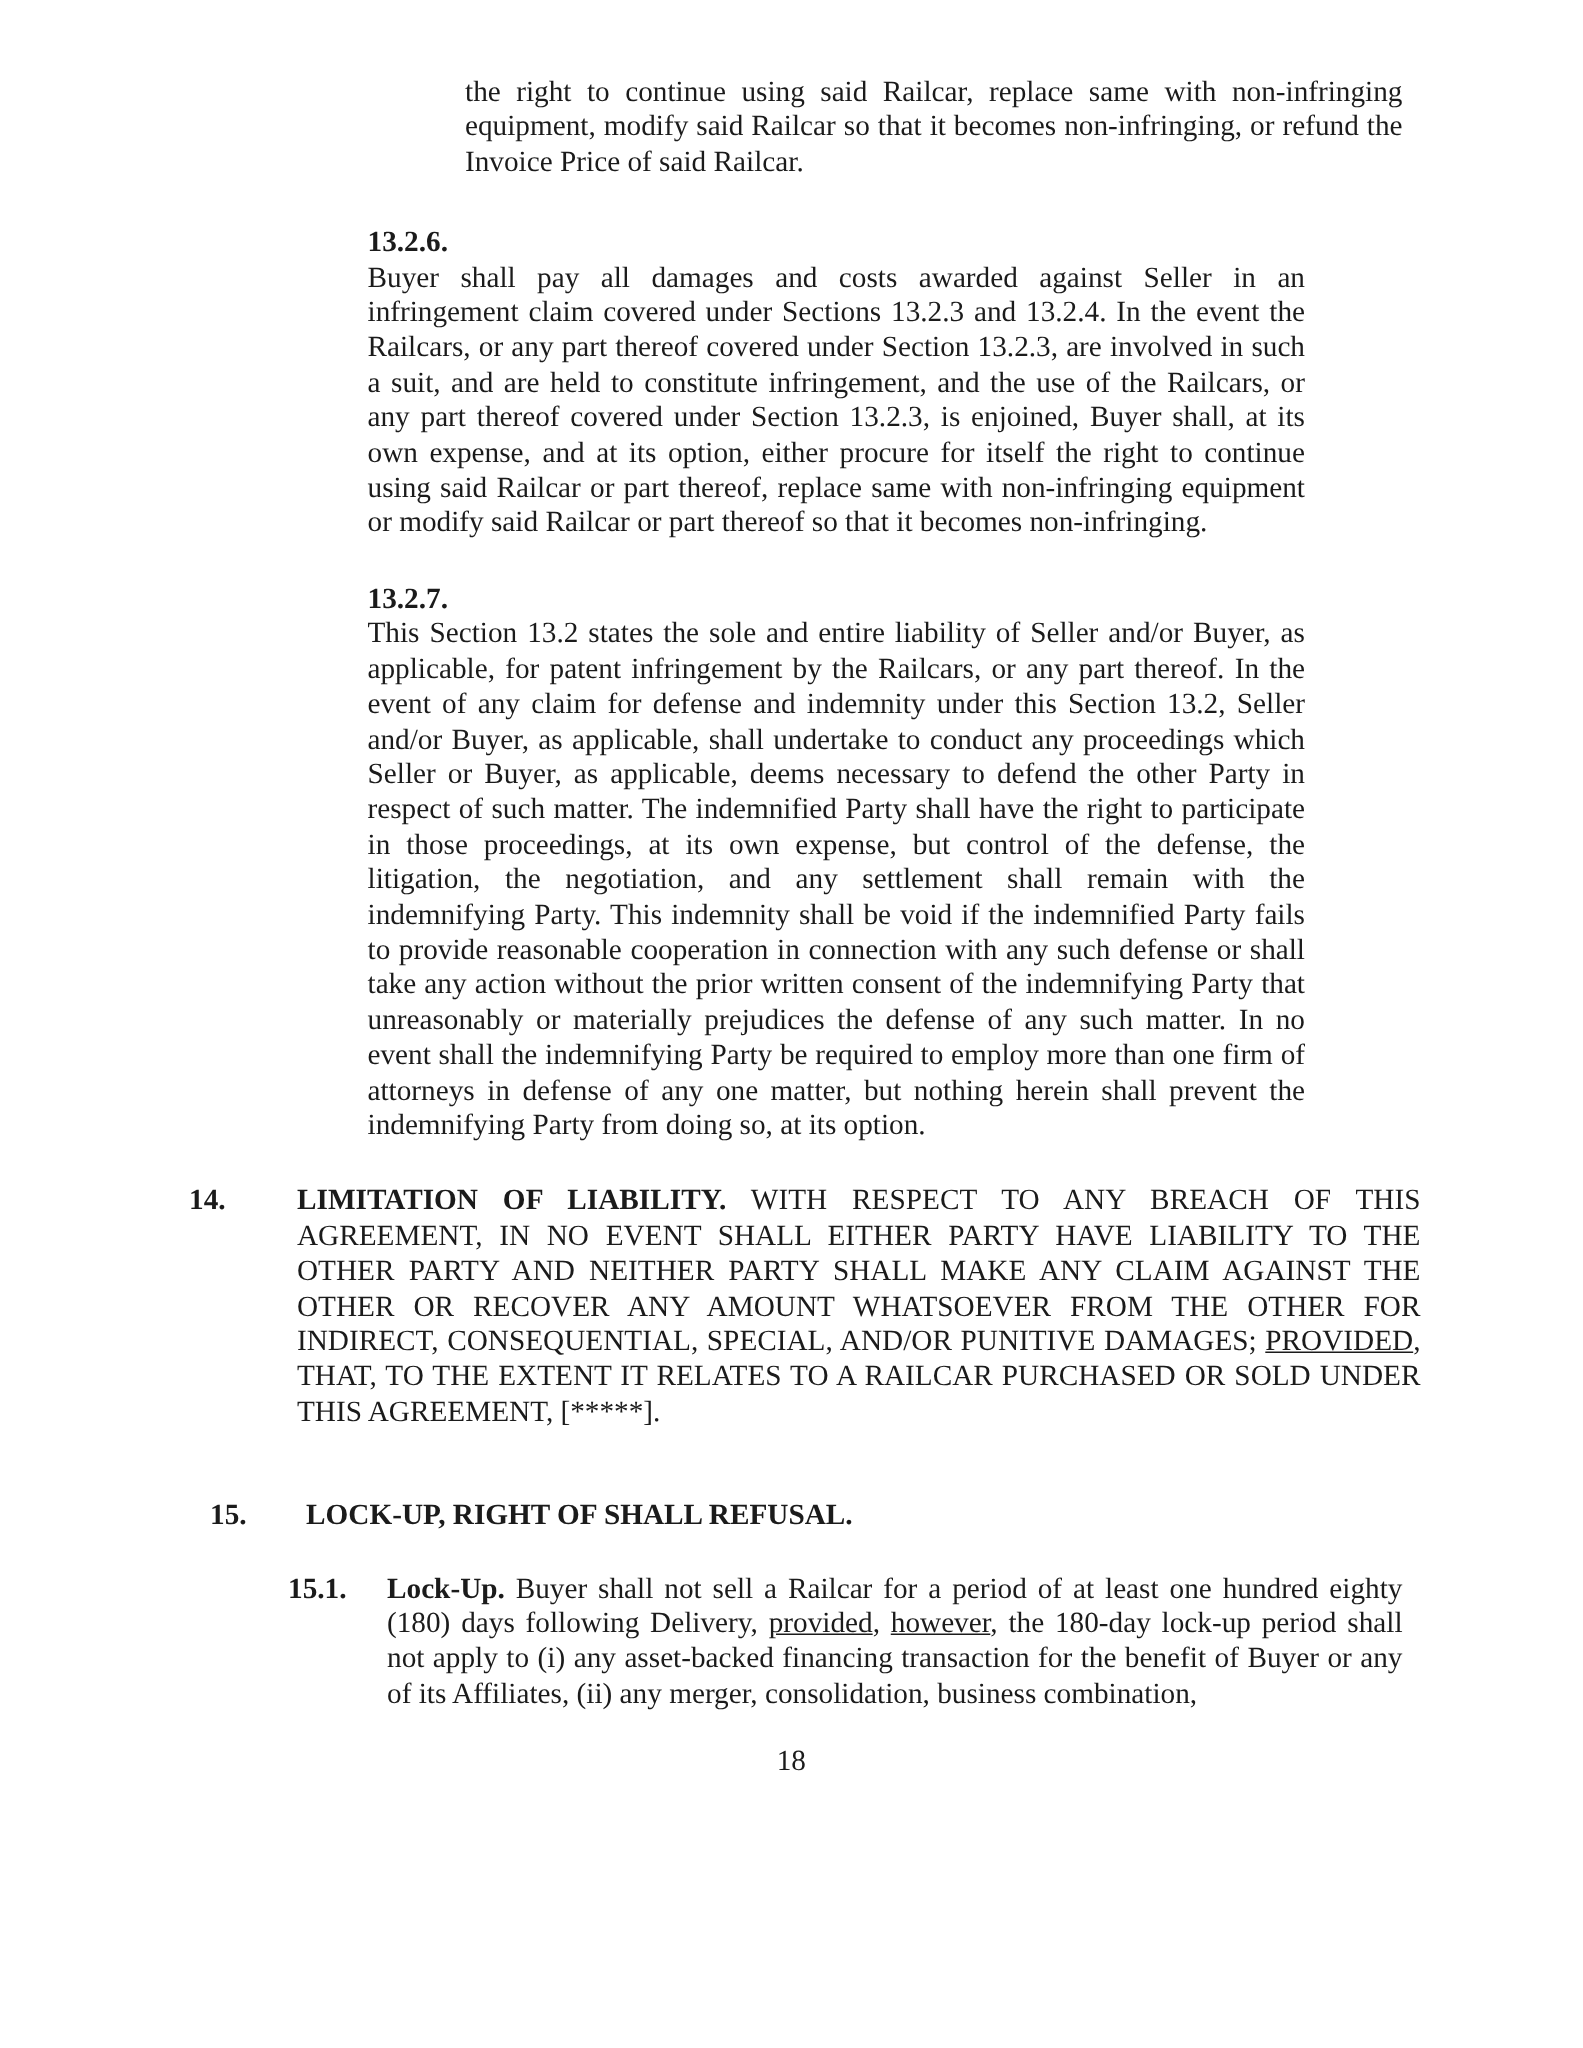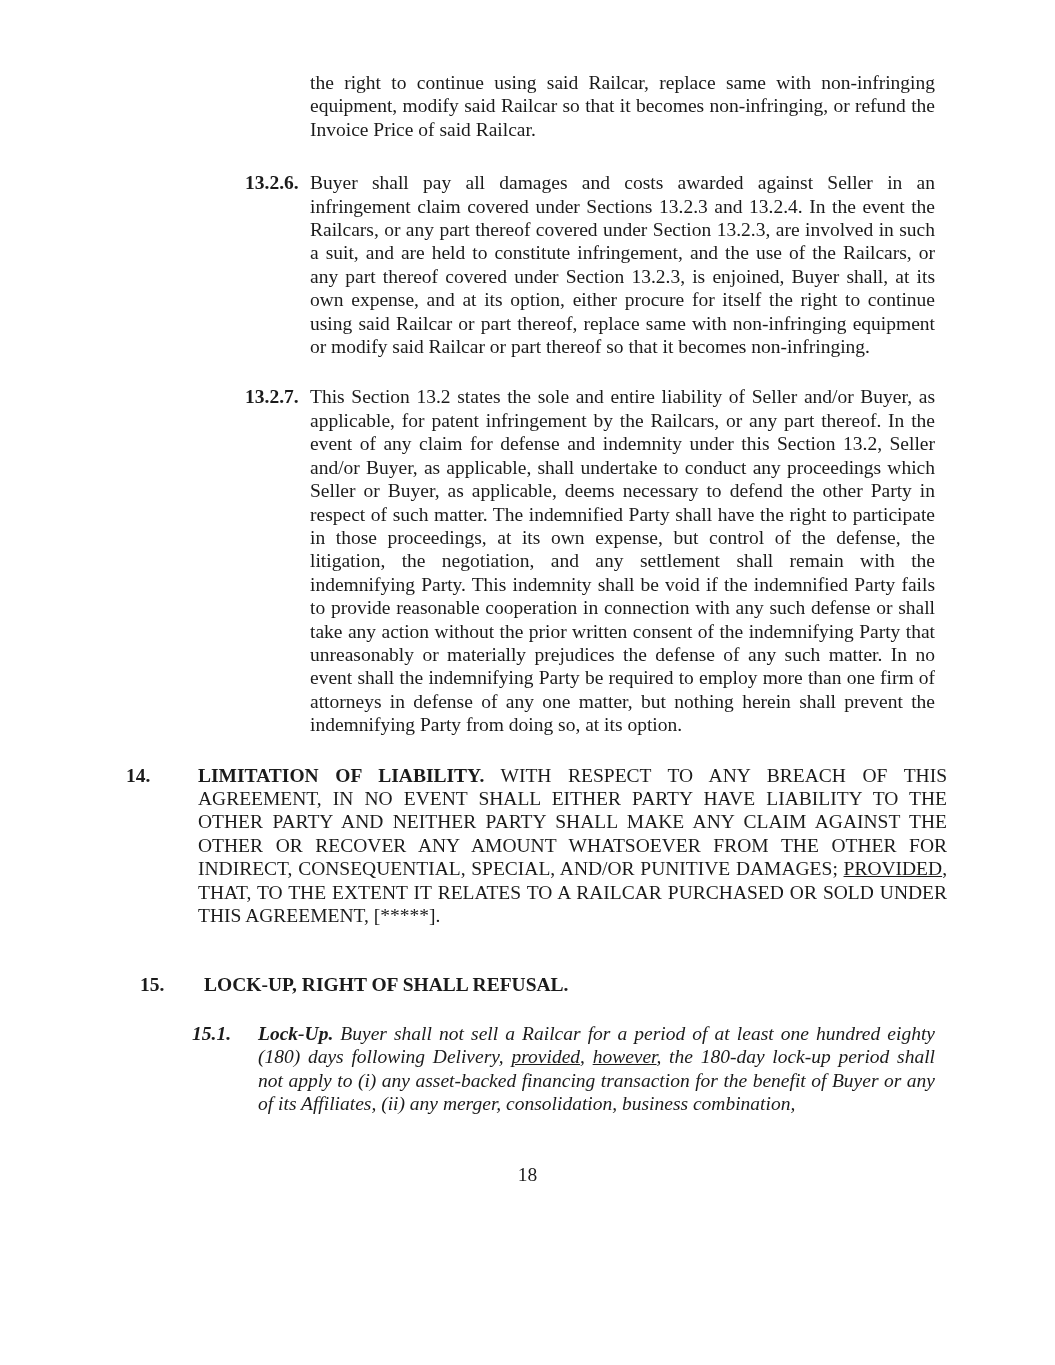--- a/index.html
+++ b/index.html
@@ -11,21 +11,21 @@
     position: relative;
     width: 1055px;
     height: 1365px;
     margin: 0 auto;
     background: #ffffff;
     color: #1b1b1b;
     font-family: "Liberation Serif", "DejaVu Serif", serif;
     font-size: 19.5px;
     line-height: 23.4px;
     box-sizing: border-box;
-    padding-top: 71px;
+    padding-top: 50px;
     overflow: hidden;
   }
   .para {
     text-align: justify;
   }
   .continuation {
     margin: 0 120px 30px 310px;
   }
   .clause {
     display: flex;
@@ -33,33 +33,33 @@
   }
   .clause .num {
     font-weight: bold;
     flex: 0 0 auto;
   }
   .clause .body {
     text-align: justify;
     flex: 0 0 auto;
   }
   
-  .l3 { margin: 0 120px 27px 245px; }
+  .l3 { margin: 0 120px 27px 245px; flex-direction: column; }
   .l3 .num { width: 65px; }
   .l3 .body { width: 625px; }
   
   .sec14 { margin: 0 120px 46px 126px; }
   .sec14 .num { width: 60px; }
   .sec14 .body { width: 749px; margin-left: 12px; }
   
   .sec15 { margin: 16px 120px 25px 140px; }
   .sec15 .num { width: 64px; }
   .sec15 .body { width: 787px; font-weight: bold; text-align: left; }
   
-  .c151 { margin: 0 90px 0 192px; font-style: italic; }
+  .c151 { margin: 0 90px 0 192px; }
   .c151 .num { width: 66px; }
   .c151 .body { width: 677px; }
   .bold { font-weight: bold; }
   .ul { text-decoration: underline; }
   .page-number {
     position: absolute;
     top: 1163px;
     left: 0;
     width: 100%;
     text-align: center;

